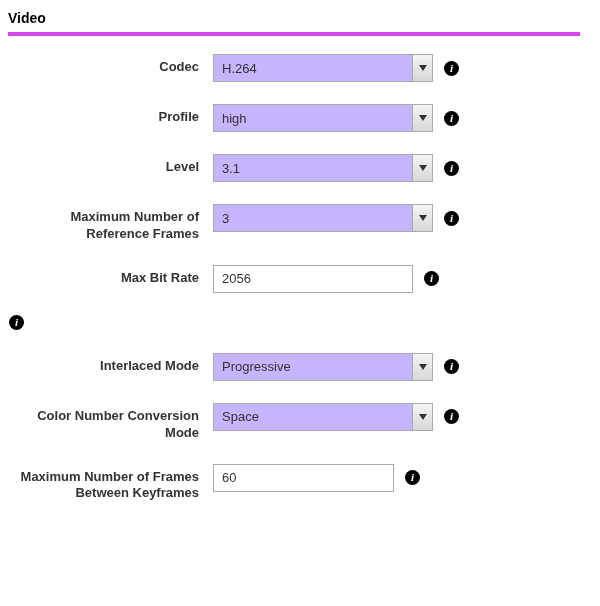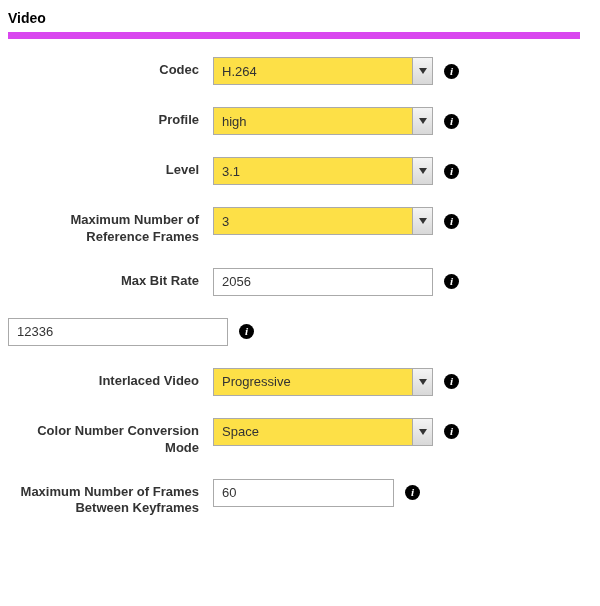--- a/index.html
+++ b/index.html
@@ -9,21 +9,21 @@
       color: #333;
       background: #fff;
       width: 600px;
       padding: 10px 20px 30px 8px;
     }
     .section-title {
       font-weight: bold;
       font-size: 14px;
       color: #000;
       padding-bottom: 6px;
-      border-bottom: 7px solid #d946ef;
+      border-bottom: 4px solid #d946ef;
       margin-bottom: 18px;
     }
     .form-row {
       display: flex;
       align-items: flex-start;
       margin-bottom: 22px;
     }
     .label-col {
       width: 205px;
       text-align: right;
@@ -37,42 +37,42 @@
     .control-col {
       display: flex;
       align-items: center;
       gap: 10px;
     }
     .select-wrap {
       position: relative;
       width: 220px;
       height: 28px;
       border: 1px solid #aaa;
-      background: #fde047;
+      background: #c4b5fd;
       display: flex;
       align-items: center;
     }
     .select-value {
       flex: 1;
       padding: 0 8px;
       font-size: 13px;
       color: #333;
     }
     .select-btn {
       width: 20px;
       height: 100%;
       background: linear-gradient(#f4f4f4, #d8d8d8);
       border-left: 1px solid #aaa;
       display: flex;
       align-items: center;
       justify-content: center;
     }
     .select-btn svg { display: block; }
     .text-input {
-      width: 220px;
+      width: 200px;
       height: 28px;
       border: 1px solid #aaa;
       padding: 0 8px;
       font-size: 13px;
       color: #333;
       font-family: inherit;
       outline: none;
     }
     .text-input.short {
       width: 181px;
@@ -178,32 +178,31 @@
       <svg width="15" height="15" viewBox="0 0 16 16">
           <circle cx="8" cy="8" r="8" fill="#000"></circle>
           <text x="8" y="12" text-anchor="middle" font-family="Georgia,serif" font-weight="bold" font-style="italic" font-size="12" fill="#fff">i</text>
         </svg>
     </span>
   </div>
 </div>
 
 <div class="form-row">
   <div class="control-col">
-    <input type="text" class="text-input" value="12336" style="">
-    <span class="info-icon">
-      <svg width="15" height="15" viewBox="0 0 16 16">
-          <circle cx="8" cy="8" r="8" fill="#000"></circle>
-          <text x="8" y="12" text-anchor="middle" font-family="Georgia,serif" font-weight="bold" font-style="italic" font-size="12" fill="#fff">i</text>
-        </svg>
-    </span>
-  </div>
-</div>
-
-<div class="form-row">
-  <div class="label-col">Interlaced Video</div>
+    <span class="info-icon">
+      <svg width="15" height="15" viewBox="0 0 16 16">
+          <circle cx="8" cy="8" r="8" fill="#000"></circle>
+          <text x="8" y="12" text-anchor="middle" font-family="Georgia,serif" font-weight="bold" font-style="italic" font-size="12" fill="#fff">i</text>
+        </svg>
+    </span>
+  </div>
+</div>
+
+<div class="form-row">
+  <div class="label-col">Interlaced Mode</div>
   <div class="control-col">
     <div class="select-wrap">
       <span class="select-value">Progressive</span>
       <span class="select-btn">
         <svg width="8" height="6" viewBox="0 0 8 6">
             <path d="M0 0 L8 0 L4 6 Z" fill="#333"></path>
           </svg>
       </span>
     </div>
     <span class="info-icon">

